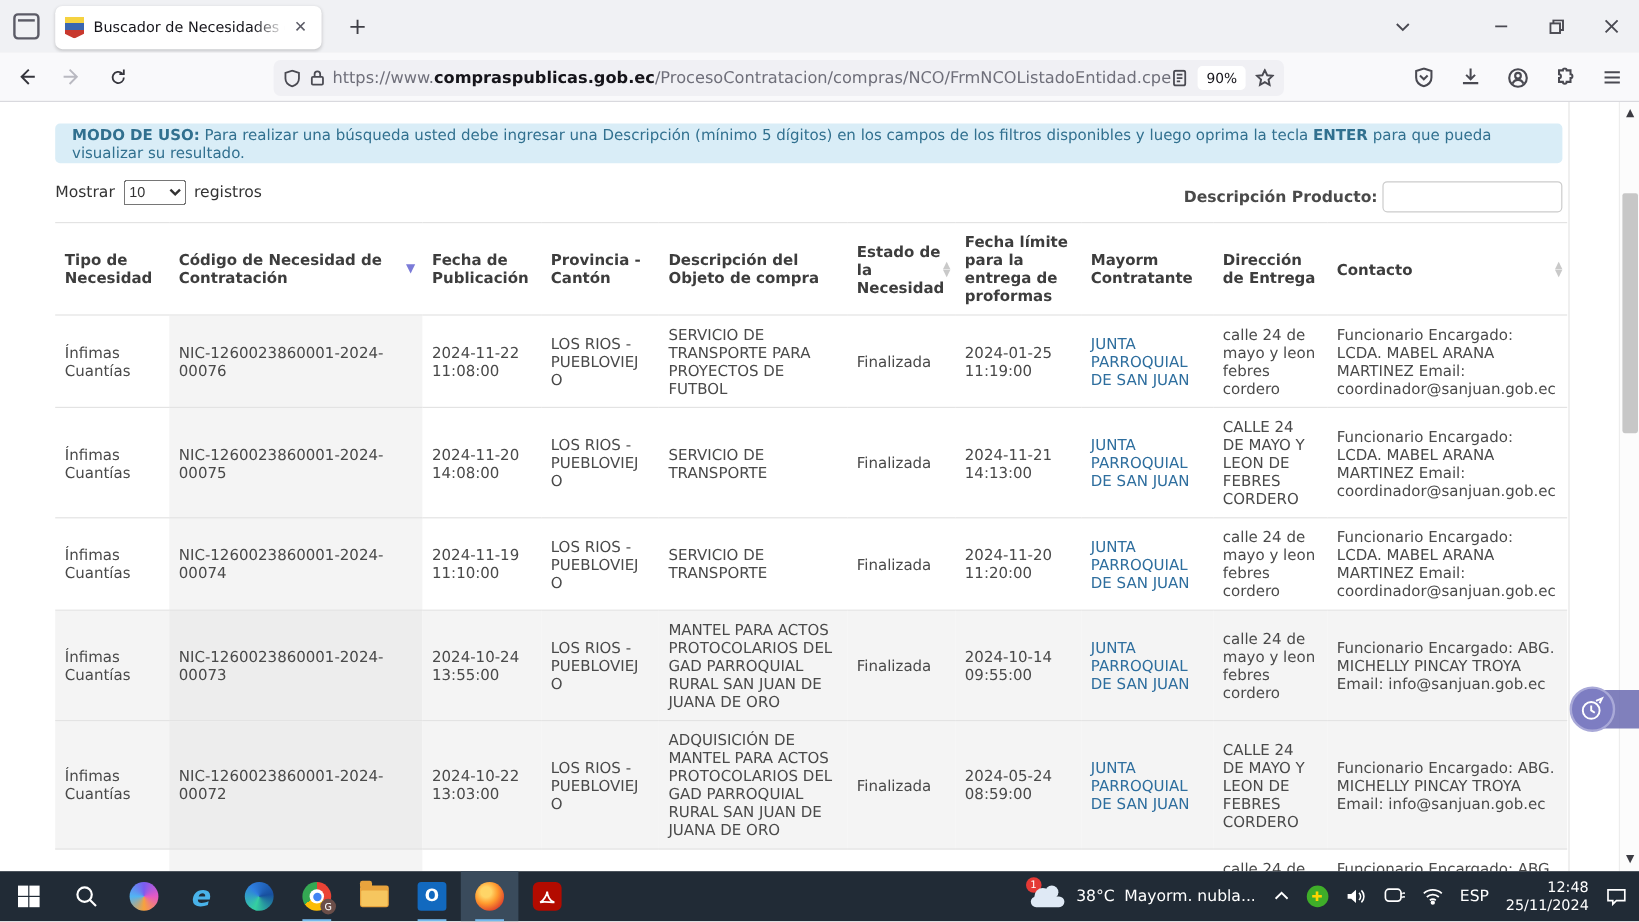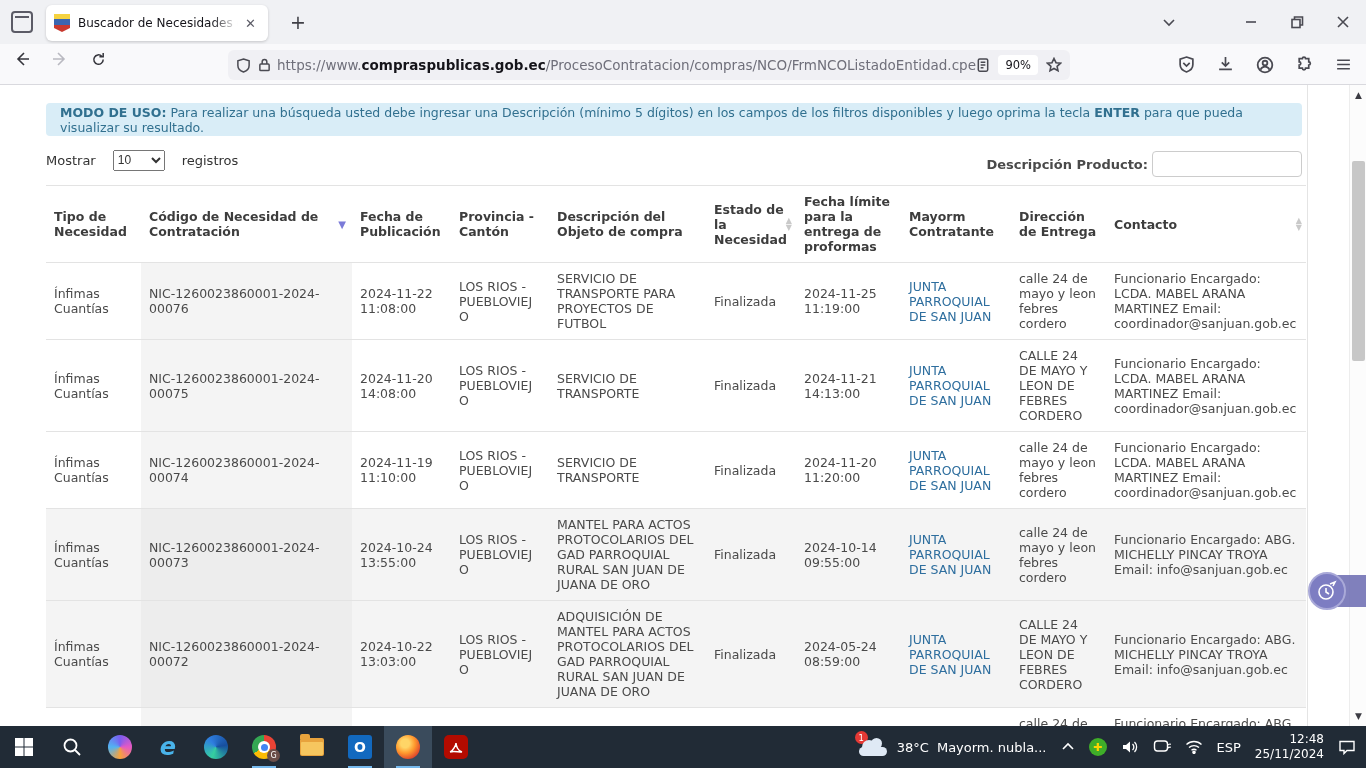--- a/index.html
+++ b/index.html
@@ -16,37 +16,37 @@
   .tab-title { font-size:12px; color:#15141a; white-space:nowrap; overflow:hidden; flex:1;
     -webkit-mask-image:linear-gradient(90deg,#000 82%,transparent 98%); mask-image:linear-gradient(90deg,#000 82%,transparent 98%); }
   .favicon { width:16px; height:18px; margin-right:8px; flex:0 0 auto;
     background:linear-gradient(180deg,#f5d240 0 30%,#3a66b0 30% 62%,#c8392e 62% 100%);
     clip-path:polygon(50% 100%,0 78%,0 0,100% 0,100% 78%); }
   .tab-close { font-size:13px; color:#5b5b66; padding:2px 4px; }
   .newtab { position:absolute; left:284px; top:8px; width:28px; height:28px; font-size:19px; color:#3f3f46;
     display:flex; align-items:center; justify-content:center; border-radius:4px; }
   .winctl { position:absolute; top:0; height:44px; width:46px; display:flex; align-items:center; justify-content:center; color:#3f3f46; }
   #navbar { position:absolute; left:0; top:44px; width:1366px; height:41px; background:#f9f9fb; border-bottom:1px solid #d9d9de;
-    display:flex; }
+    display:flex; align-items:center; }
   .navbtn { width:32px; height:30px; display:flex; align-items:center; justify-content:center; margin-left:6px; border-radius:4px; }
   .urlbar { position:absolute; left:228px; top:6px; width:842px; height:30px; background:#f0f0f4; border-radius:6px;
     display:flex; align-items:center; padding:0 8px; }
   .url-text { flex:1; font-size:13.5px; white-space:nowrap; overflow:hidden; margin-left:6px; }
   .url-gray { color:#6f6f7a; } .url-dark { color:#15141a; font-weight:600; }
   .zoom-pill { background:#fff; border-radius:4px; font-size:11.5px; color:#15141a; padding:3px 7px; margin:0 8px; }
   .right-icons { position:absolute; right:8px; top:44px; height:41px; display:flex; align-items:center; gap:22px; padding-right:6px; }
   svg.ic { stroke:#4a4a52; fill:none; stroke-width:1.6; }
 
   
   #content { position:absolute; left:0; top:85px; width:1366px; height:641px; background:#fff; overflow:hidden; }
   #page-edge { position:absolute; left:1307px; top:0; width:1px; height:641px; background:#e4e4e4; }
   .banner { position:absolute; left:46px; top:18px; width:1256px; height:33px; background:#d9edf7; border-radius:4px;
     color:#31708f; font-size:12.5px; display:flex; align-items:center; padding:0 14px; }
   .banner b { font-weight:bold; }
-  .lenrow { position:absolute; left:46px; top:64px; height:22px; display:flex; align-items:center; gap:17px; font-size:13px; color:#333; }
+  .lenrow { position:absolute; left:46px; top:64px; height:22px; display:flex; align-items:center; gap:7px; font-size:13px; color:#333; }
   .lenrow select { font-size:12px; width:52px; height:21px; color:#333; }
   .filter { position:absolute; right:64px; top:66px; display:flex; align-items:center; gap:4px; }
   .filter label { font-size:13px; font-weight:bold; color:#4a4a4a; }
   .filter input { width:150px; height:26px; border:1px solid #ccc; border-radius:4px; font-size:13px; padding:0 6px; }
 
   table.grid { position:absolute; left:46px; top:100px; width:1260px; border-collapse:collapse; table-layout:fixed; }
   .grid th, .grid td { border-top:1px solid #e3e3e3; padding:8px; font-size:12.5px; color:#4a4a4a;
     vertical-align:middle; text-align:left; word-wrap:break-word; }
   .grid th { font-weight:bold; color:#3d3d3d; height:72px; border-bottom:1px solid #e3e3e3; position:relative; }
   .grid col.c0{width:95px}.grid col.c1{width:211px}.grid col.c2{width:99px}.grid col.c3{width:98px}
@@ -241,21 +241,21 @@
           </tr>
         </thead>
       <tbody id="body-rows">
           <tr>
             <td class="col0">Ínfimas Cuantías</td>
             <td class="col1">NIC-1260023860001-2024-00076</td>
             <td class="col2">2024-11-22 11:08:00</td>
             <td class="col3">LOS RIOS - PUEBLOVIEJO</td>
             <td class="col4">SERVICIO DE TRANSPORTE PARA PROYECTOS DE FUTBOL</td>
             <td class="col5">Finalizada</td>
-            <td class="col6">2024-11-25 11:19:00</td>
+            <td class="col6">2024-01-25 11:19:00</td>
             <td class="col7"><a class="ent-link" href="#">JUNTA PARROQUIAL DE SAN JUAN</a></td>
             <td class="col8">calle 24 de mayo y leon febres cordero</td>
             <td class="col9">Funcionario Encargado: LCDA. MABEL ARANA MARTINEZ Email: coordinador@sanjuan.gob.ec</td>
           </tr>
           <tr>
             <td class="col0">Ínfimas Cuantías</td>
             <td class="col1">NIC-1260023860001-2024-00075</td>
             <td class="col2">2024-11-20 14:08:00</td>
             <td class="col3">LOS RIOS - PUEBLOVIEJO</td>
             <td class="col4">SERVICIO DE TRANSPORTE</td>

